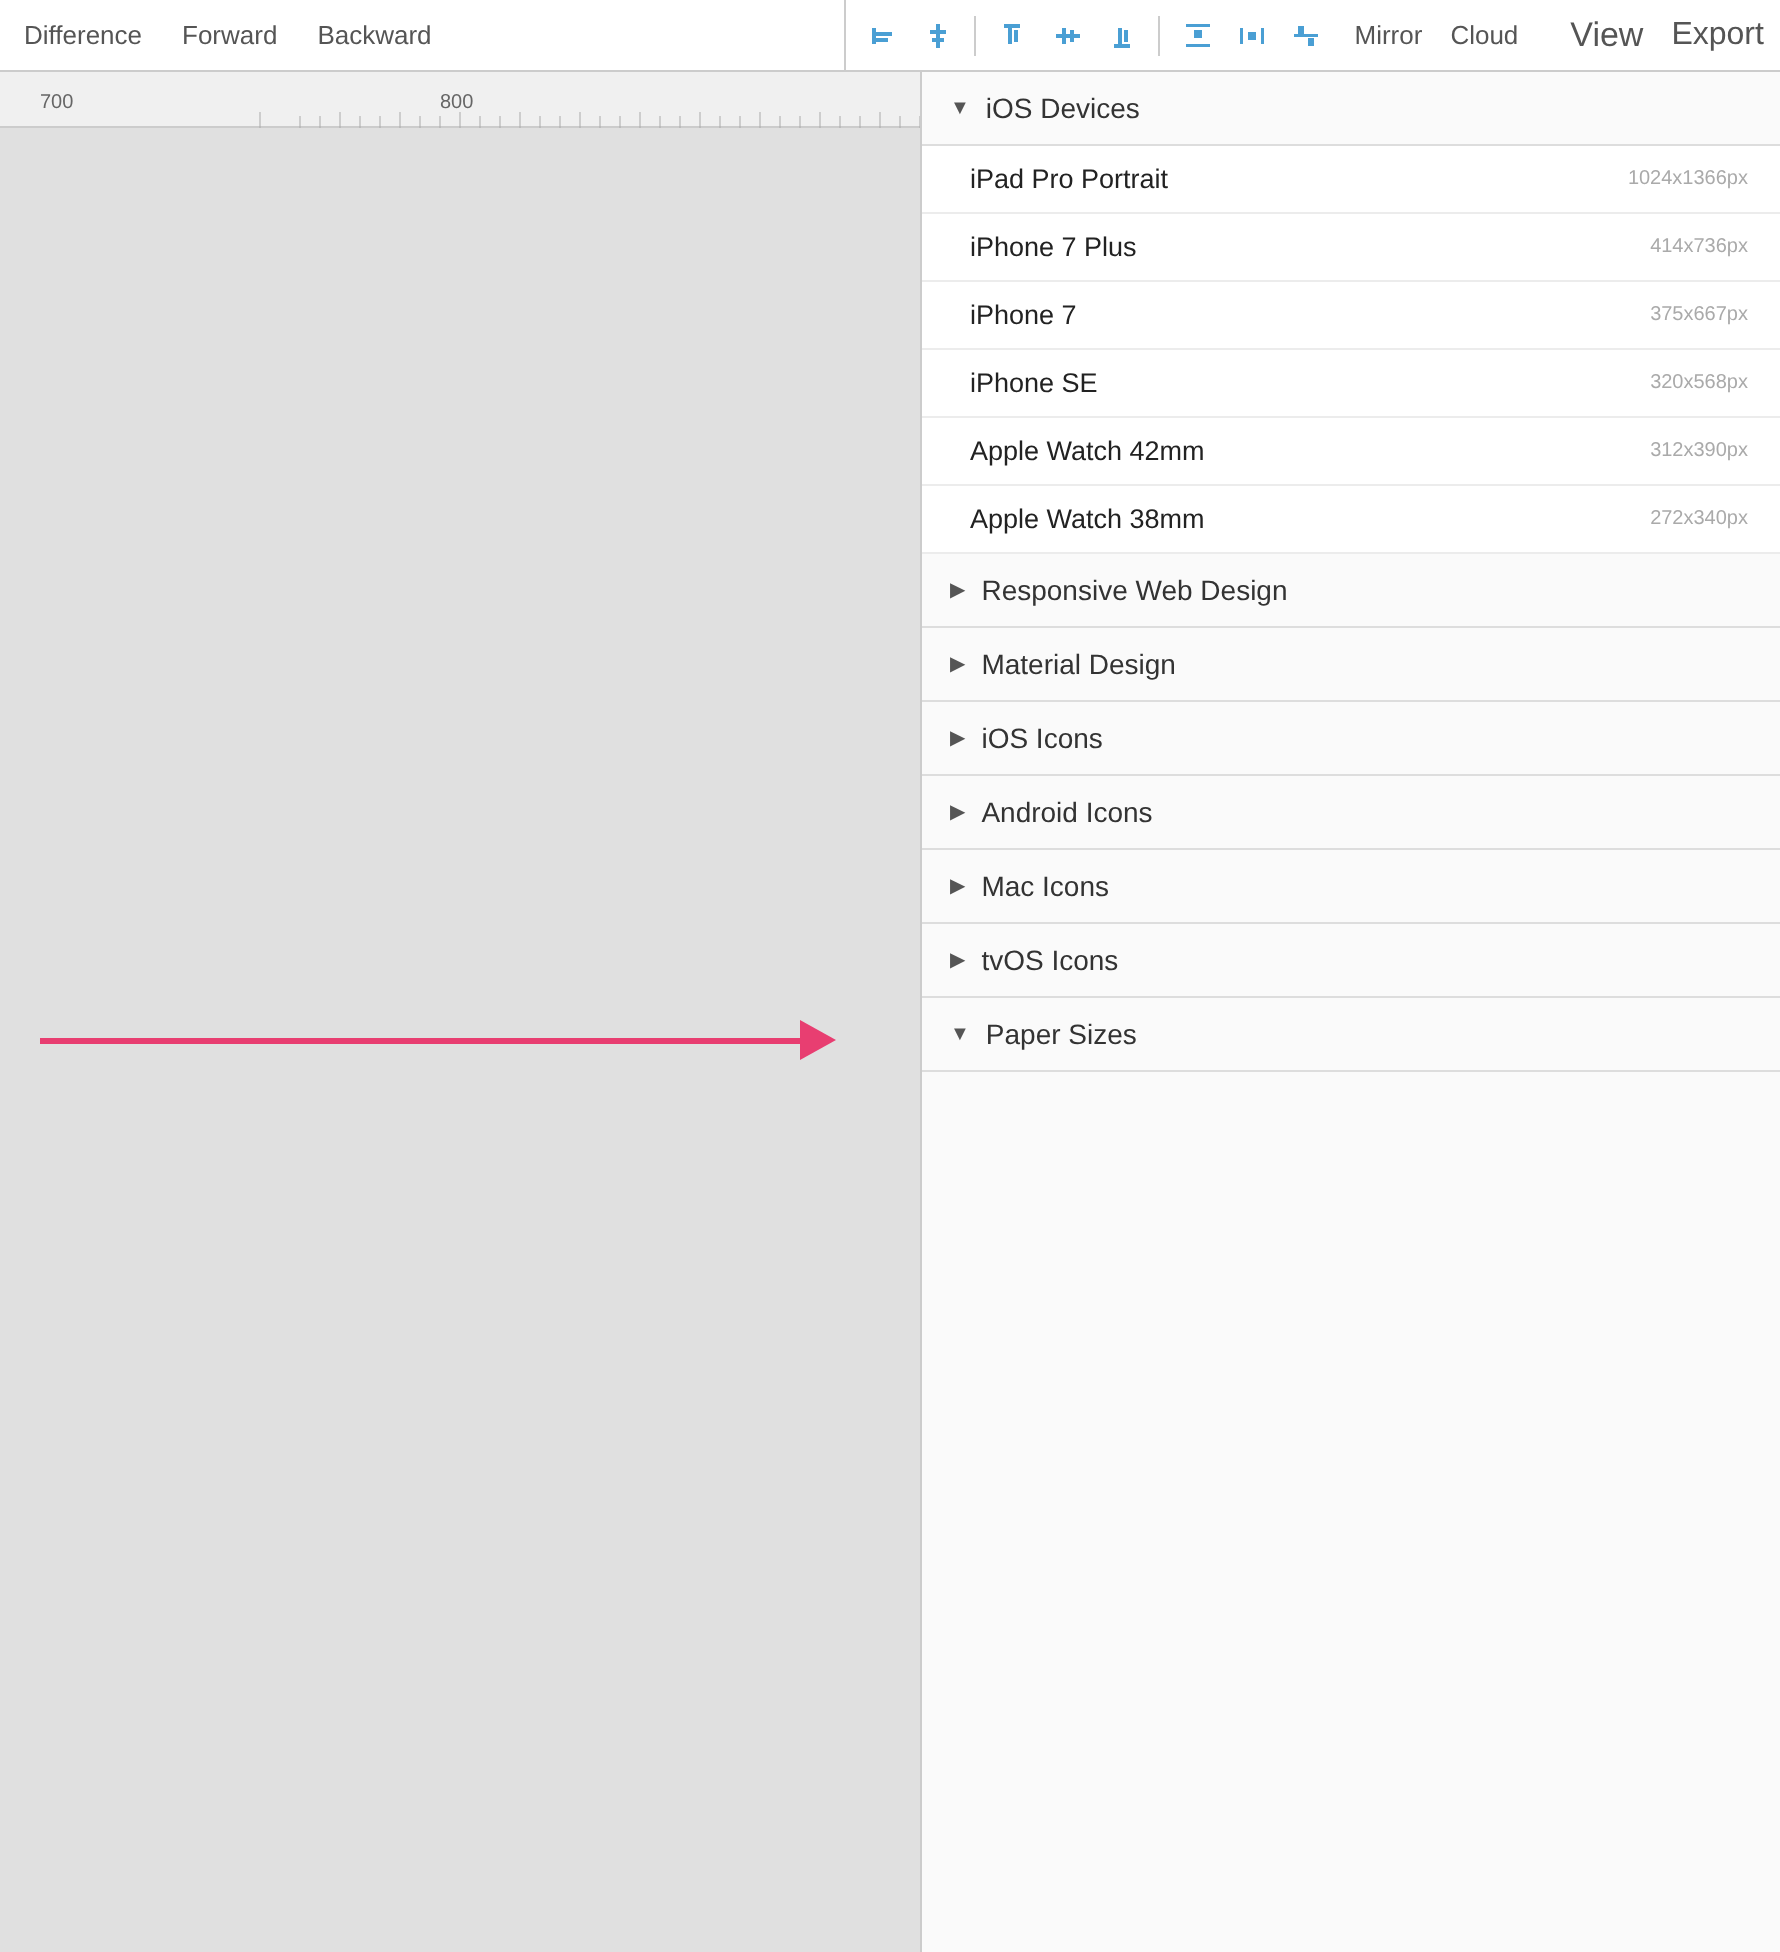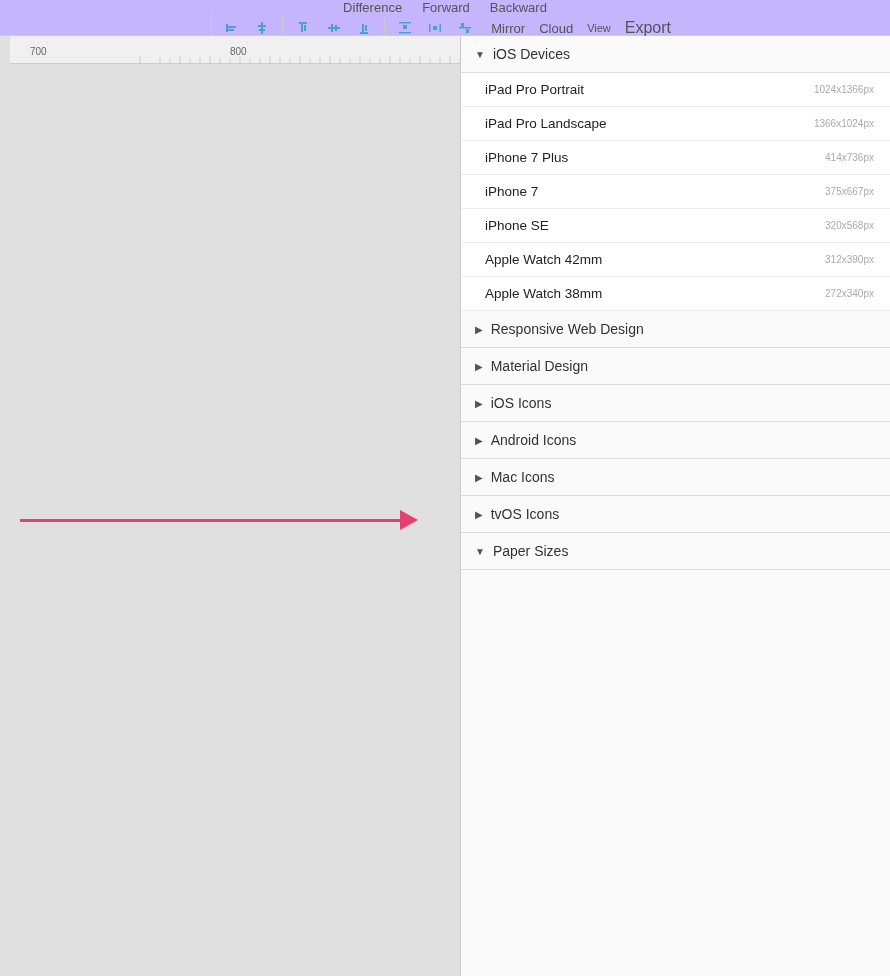--- a/index.html
+++ b/index.html
@@ -10,25 +10,24 @@
       height: 976px;
       overflow: hidden;
       display: flex;
       flex-direction: column;
     }
 
     
     .toolbar {
       display: flex;
       align-items: center;
-      background: #c4b5fd;
+      background: #ffffff;
       border-bottom: 1px solid #ccc;
       height: 36px;
       flex-shrink: 0;
-      flex-direction: column;
     }
     .toolbar-left {
       display: flex;
       align-items: center;
       flex: 1;
       padding: 0 12px;
       gap: 20px;
       font-size: 13px;
       color: #555;
     }
@@ -71,21 +70,21 @@
       flex: 1;
       background: #e0e0e0;
       position: relative;
       overflow: hidden;
     }
 
     
     .ruler {
       position: absolute;
       top: 0;
-      left: 10px;
+      left: 0;
       right: 0;
       height: 28px;
       background: #f0f0f0;
       border-bottom: 1px solid #ccc;
       display: flex;
       align-items: flex-end;
       padding-bottom: 2px;
       font-size: 10px;
       color: #888;
     }
@@ -253,21 +252,21 @@
     </div>
     <div class="toolbar-btn" title="Distribute Vertically">
       <svg width="16" height="16" viewBox="0 0 16 16" fill="#4a9fd4">
         <rect x="2" y="7" width="12" height="1.5"></rect>
         <rect x="4" y="3" width="3" height="4"></rect>
         <rect x="9" y="9" width="3" height="4"></rect>
       </svg>
     </div>
     <span style="margin-left:8px;font-size:13px;color:#555;cursor:pointer;">Mirror</span>
     <span style="margin-left:8px;font-size:13px;color:#555;cursor:pointer;">Cloud</span>
-    <span style="margin-left:8px;font-size:11px;color:#555;cursor:pointer;">View</span>
+    <span style="margin-left:20px;font-size:17px;color:#555;cursor:pointer;">View</span>
     <span style="margin-left:8px;font-size:16px;color:#555;cursor:pointer;">Export</span>
   </div>
 </div>
 
 <div class="main">
 
   <div class="canvas-area">
 
     <div class="ruler">
       <div class="ruler-marks">
@@ -326,24 +325,20 @@
     <div class="section-header">
       <span class="triangle triangle-down">▼</span>
       <span>iOS Devices</span>
     </div>
     <div class="device-list">
       <div class="device-item">
         <span class="device-name">iPad Pro Portrait</span>
         <span class="device-size">1024x1366px</span>
       </div>
       <div class="device-item">
-        <span class="device-name">iPad Pro Landscape</span>
-        <span class="device-size">1366x1024px</span>
-      </div>
-      <div class="device-item">
         <span class="device-name">iPhone 7 Plus</span>
         <span class="device-size">414x736px</span>
       </div>
       <div class="device-item">
         <span class="device-name">iPhone 7</span>
         <span class="device-size">375x667px</span>
       </div>
       <div class="device-item">
         <span class="device-name">iPhone SE</span>
         <span class="device-size">320x568px</span>

